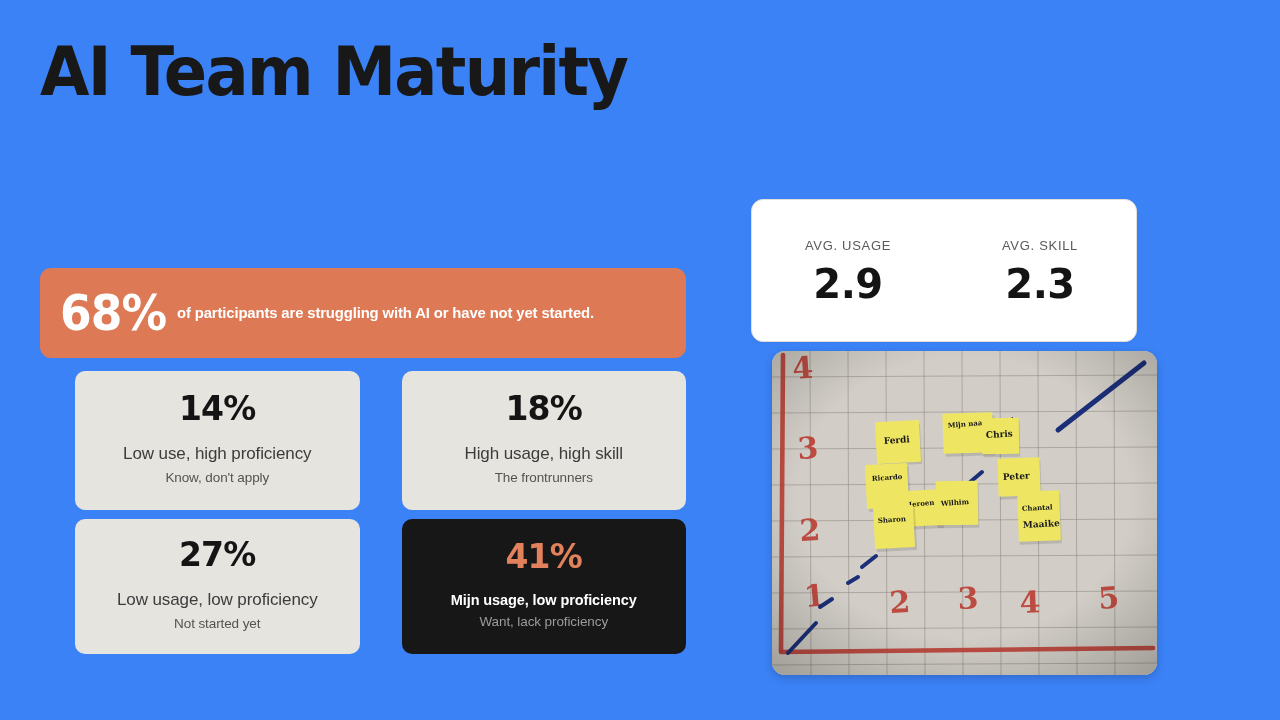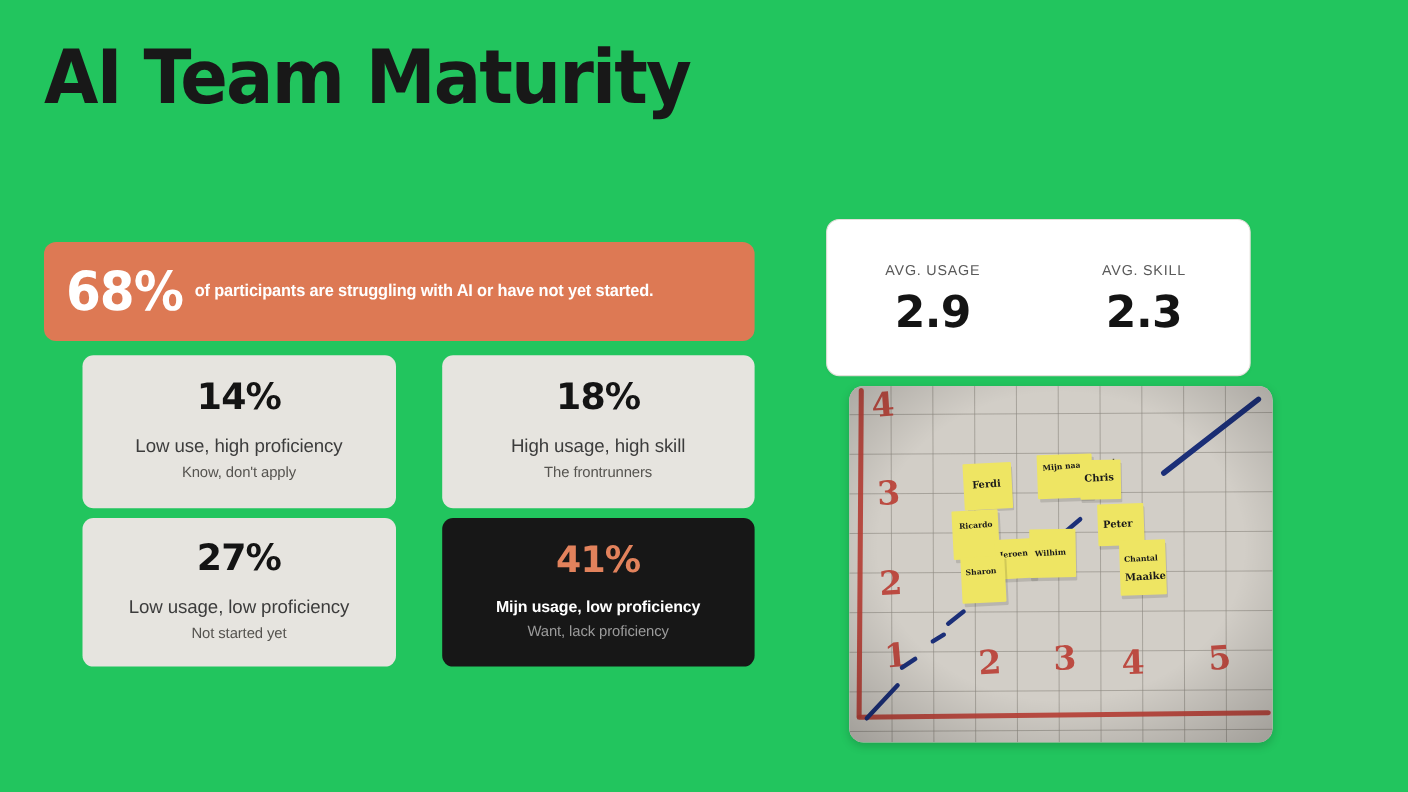--- a/index.html
+++ b/index.html
@@ -2,38 +2,38 @@
 <html><head>
 <meta charset="utf-8">
 <style>
   * { margin:0; padding:0; box-sizing:border-box; }
   html, body {
     width:1280px; height:720px;
     background:#faf8f3;
     font-family:"Liberation Sans", sans-serif;
     overflow:hidden;
   }
-  .slide { position:relative; width:1280px; height:720px; background:#22c55e; }
+  .slide { position:relative; width:1280px; height:720px; background:#3b82f6; }
 
   
   .title {
     position:absolute; left:40px; top:38px;
     font-family:"DejaVu Sans", sans-serif;
     font-size:68px; font-weight:700; letter-spacing:-1.8px;
     color:#181818; line-height:1.0;
     transform:scaleX(0.94); transform-origin:left center;
     white-space:nowrap;
   }
 
   
   .left { position:absolute; left:40px; top:220px; width:646px; }
 
   .banner {
     height:90px; background:#dd7954; border-radius:11px;
-    display:flex; align-items:center; padding:0 20px;
+    display:flex; align-items:center; padding:0 20px;margin-top:48px;
   }
   .banner-pct {
     font-family:"DejaVu Sans", sans-serif;
     font-size:49px; font-weight:700; color:#ffffff;
     letter-spacing:-1px; line-height:1;
     transform:scaleX(0.93); transform-origin:left center;
   }
   .banner-text {
     font-size:15.5px; font-weight:700; color:#ffffff;
     margin-left:3px; letter-spacing:-0.15px;

